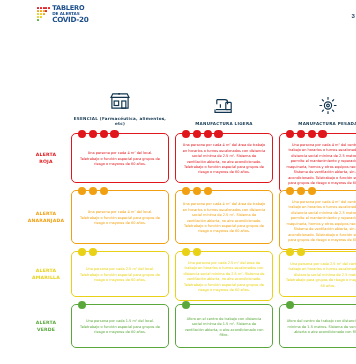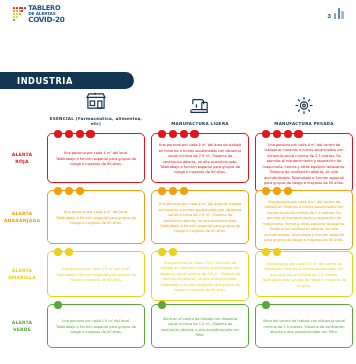--- a/index.html
+++ b/index.html
@@ -3,21 +3,21 @@
 <meta charset="utf-8">
 <style>
   * { box-sizing: border-box; margin: 0; padding: 0; }
   html, body {
     width: 356px; height: 364px;
     background: #ffffff;
     font-family: "Liberation Sans", sans-serif;
     overflow: hidden;
   }
 
-  .page { position: relative; width: 301px; height: 364px; background: #fff; }
+  .page { position: relative; width: 301px; height: 364px; background: #fff; margin-left: 24px; }
 
   
   .topbar {
     position: absolute; top: 0; left: 0; width: 356px; height: 30px;
   }
   .logo { position: absolute; left: 13px; top: 5px; display: flex; align-items: center; gap: 2px; }
   .logo-grid {
     display: grid;
     grid-template-columns: repeat(5, 2.1px);
     grid-template-rows: repeat(5, 2.1px);
@@ -168,23 +168,20 @@
     <div class="pagenum">
       <span class="pagenum-n">3</span>
       <span class="bars">
         <b class="b1"></b>
           <b class="b2"></b>
           <b class="b3"></b>
       </span>
     </div>
   </div>
 
-  <div class="banner">
-    <span>INDUSTRIA</span>
-  </div>
 
   <div class="grid">
 
     <div class="head-row">
       <div class="head-spacer"></div>
 
       <div class="head-cell">
         <span class="head-icon">
           <svg width="22" height="18" viewBox="0 0 24 20" fill="none" stroke="#12364f" stroke-width="1.3">
             <path d="M2 6h20l-2-4H4L2 6z"></path>

